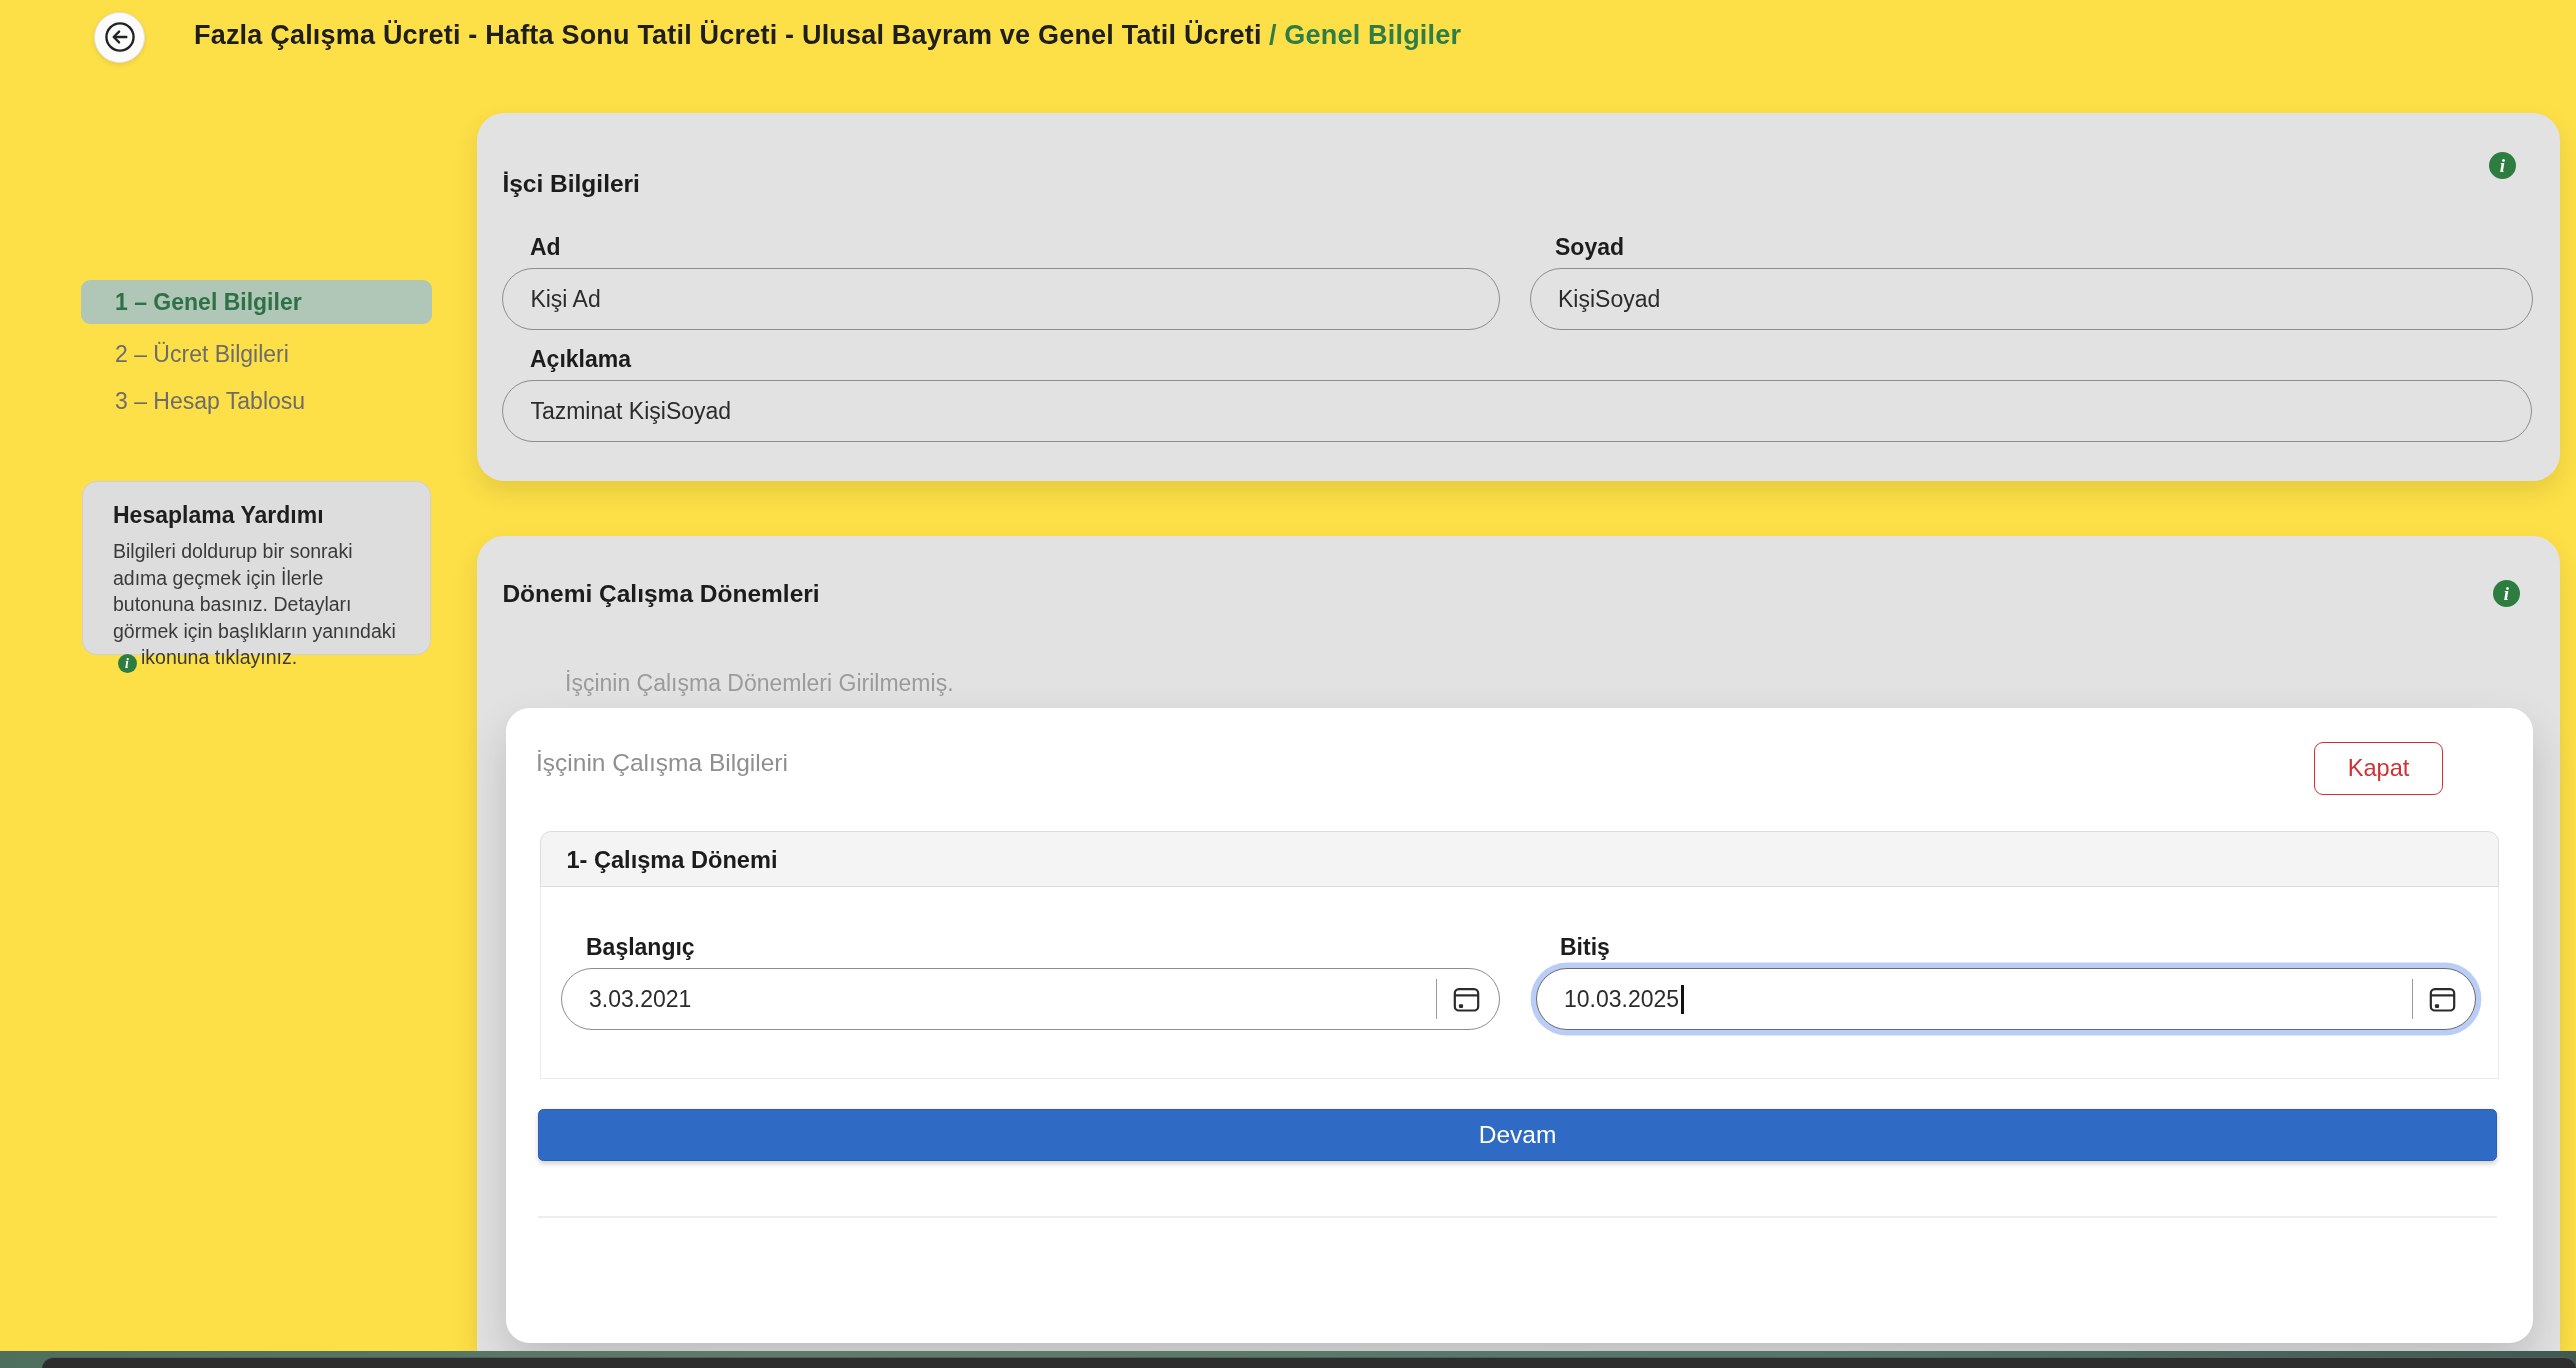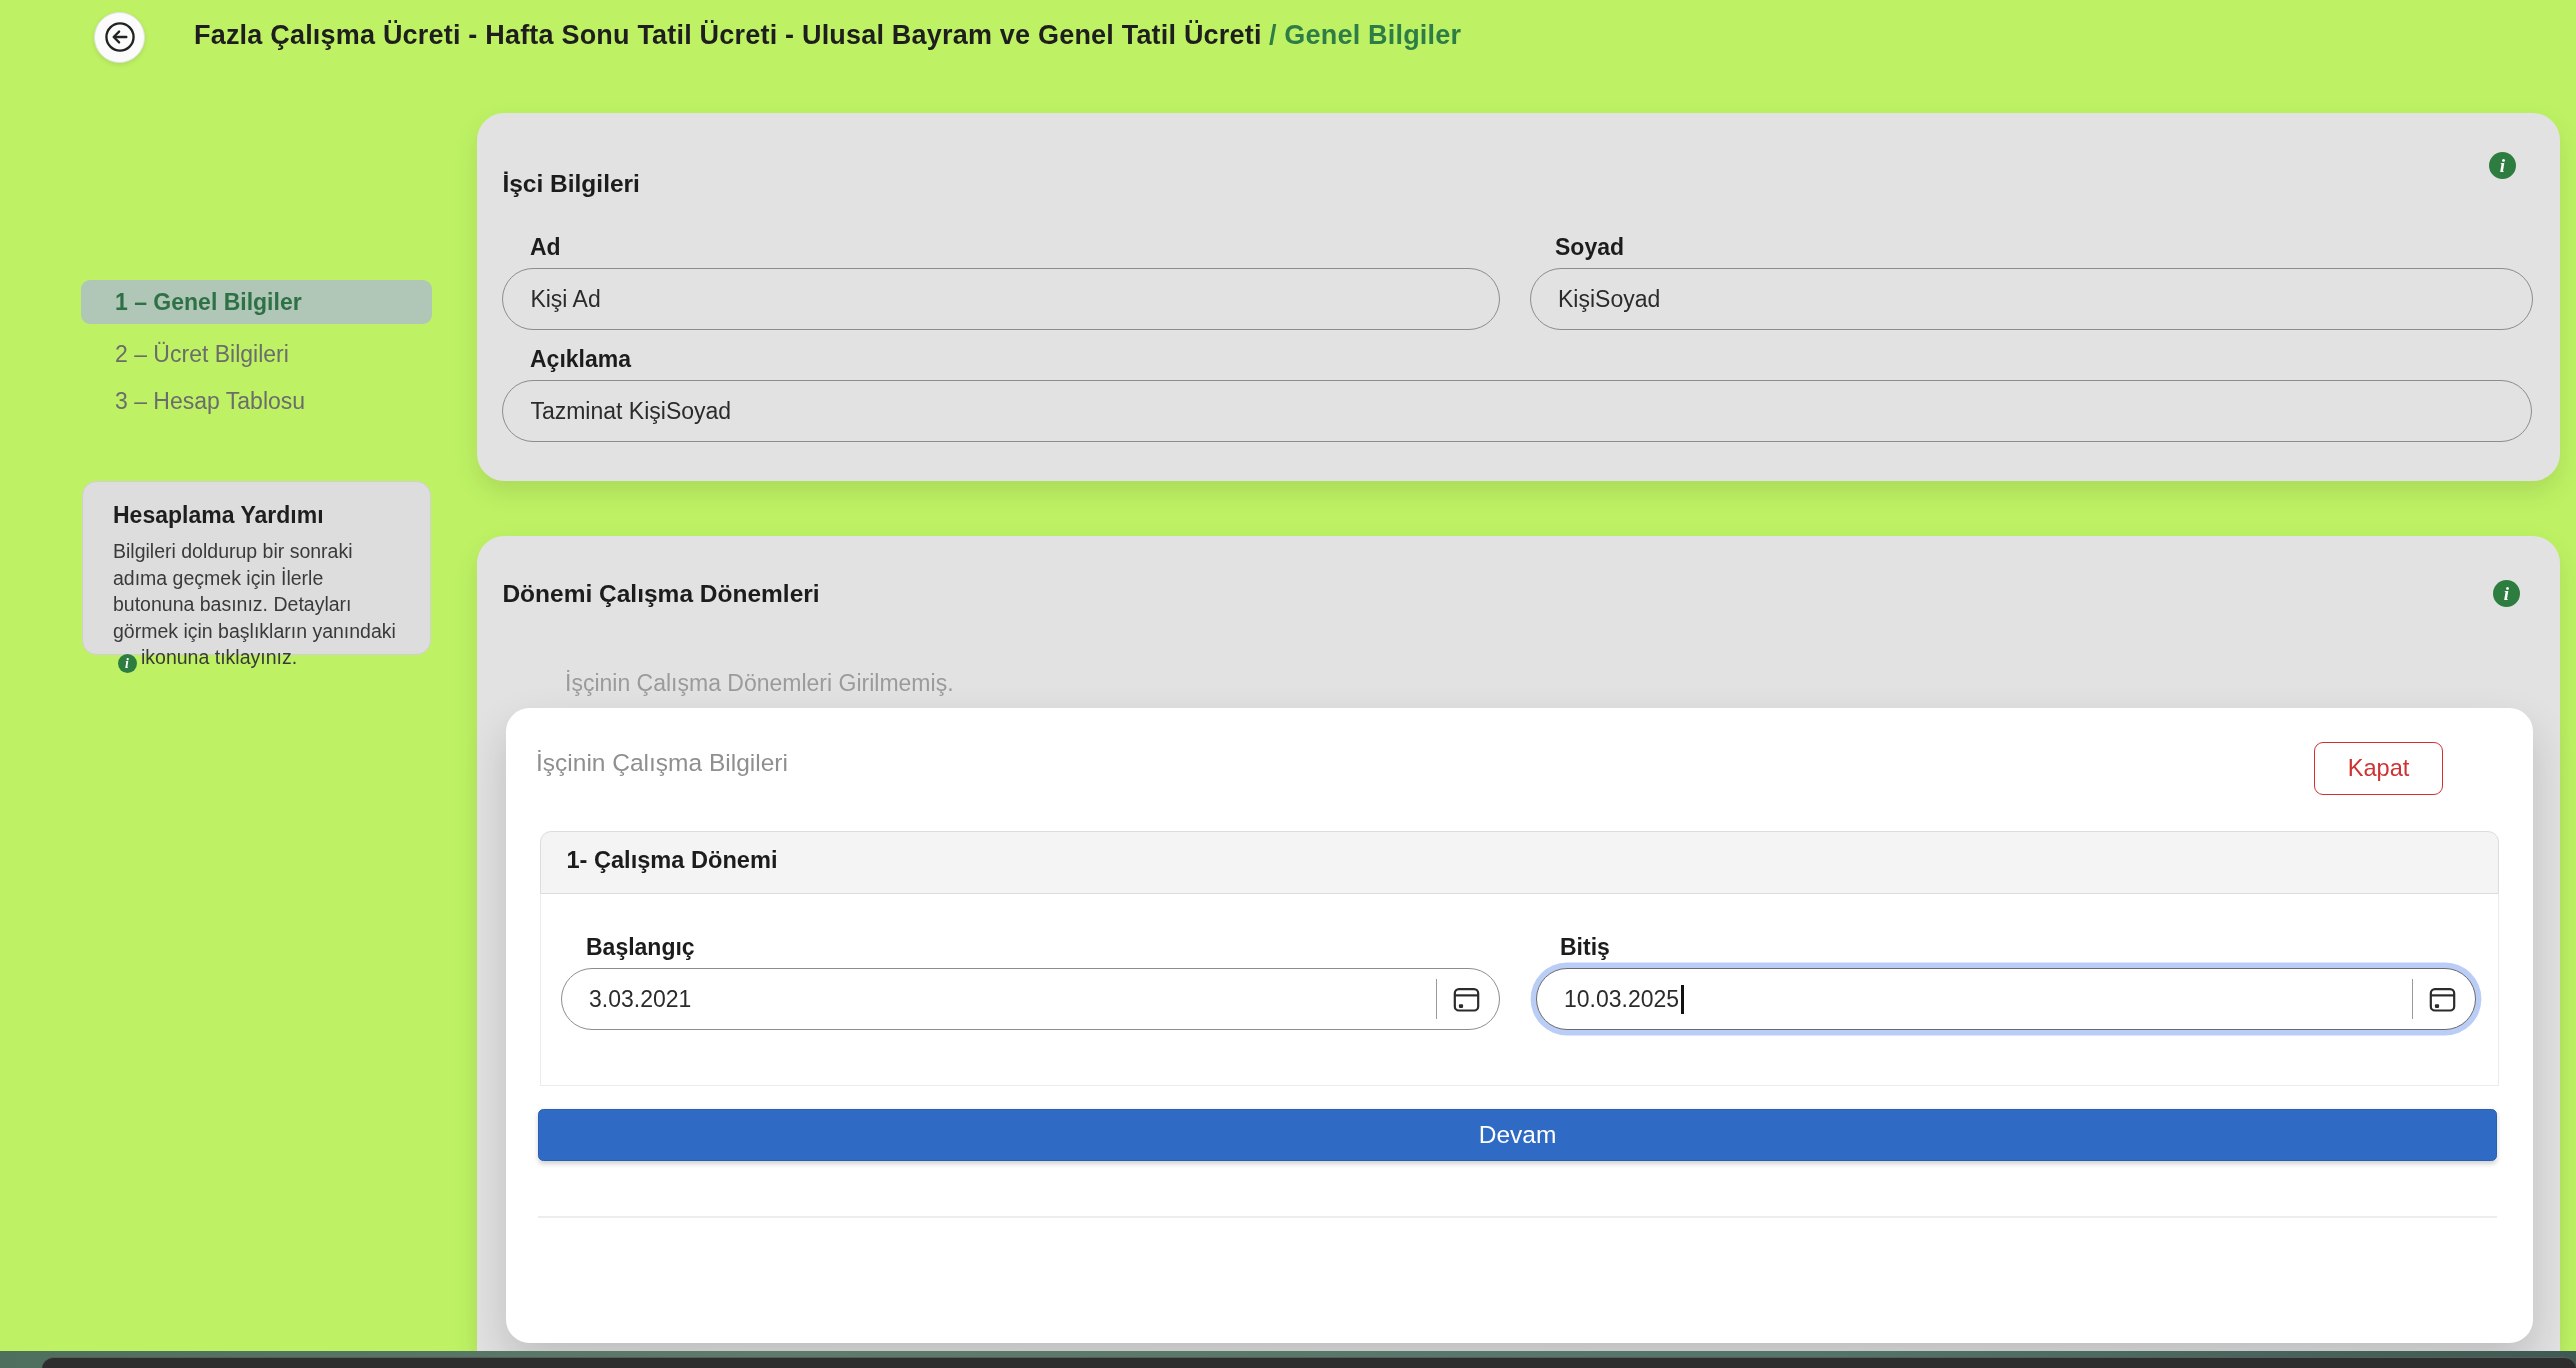--- a/index.html
+++ b/index.html
@@ -2,21 +2,21 @@
 <html lang="tr" style="font-size:14.5px"><head>
 <meta charset="utf-8">
 <style>
   * { margin:0; padding:0; box-sizing:border-box; }
   html,body { width:2576px; height:1369px; }
   body {
     font-family: "Liberation Sans", sans-serif;
     background:#e5e6e5;
     overflow:hidden;
   }
-  .stage { position:relative; width:2576px; height:1369px; background:#bef264;text-decoration:underline; }
+  .stage { position:relative; width:2576px; height:1369px; background:#fde047;text-decoration:underline; }
 
   
   .back-btn {
     position:absolute; left:94px; top:11.8px; width:51px; height:51px;
     border-radius:50%; background:#fbfbfb; border:0.9px solid #e2e2e2;
     box-shadow:0 1.8px 5.4px rgba(0,0,0,.10);
     display:flex; align-items:center; justify-content:center; cursor:pointer;
   }
   .page-title {
     position:absolute; left:194px; top:20px;
@@ -73,21 +73,21 @@
     box-shadow:0 20px 44px rgba(0,0,0,.16);
   }
   .modal-title { position:absolute; left:30px; top:41px; font-size:24.5px; color:#8f8f8f; }
   .close-btn {
     position:absolute; left:1808px; top:34px; width:129px; height:53px;
     background:#fff; border:1.8px solid #ce3232; color:#ce3232;
     border-radius:9px; font-size:23.6px; font-family:inherit; cursor:pointer;
   }
   .period-box { position:absolute; left:34px; top:123px; width:1959px; }
   .period-header {
-    height:63px; line-height:56px; padding-left:25.4px;
+    height:56px; line-height:56px; padding-left:25.4px;
     background:#f4f4f4; border:0.9px solid #dcdcdc;
     border-radius:11px 11px 0 0;
     font-size:23.6px; font-weight:bold; color:#1c1c1c;
   }
   .period-body {
     height:192px; background:#fff;
     border:0.9px solid #ebebeb; border-top:none;
   }
   .date-input {
     position:absolute; height:62px; background:#fff;

